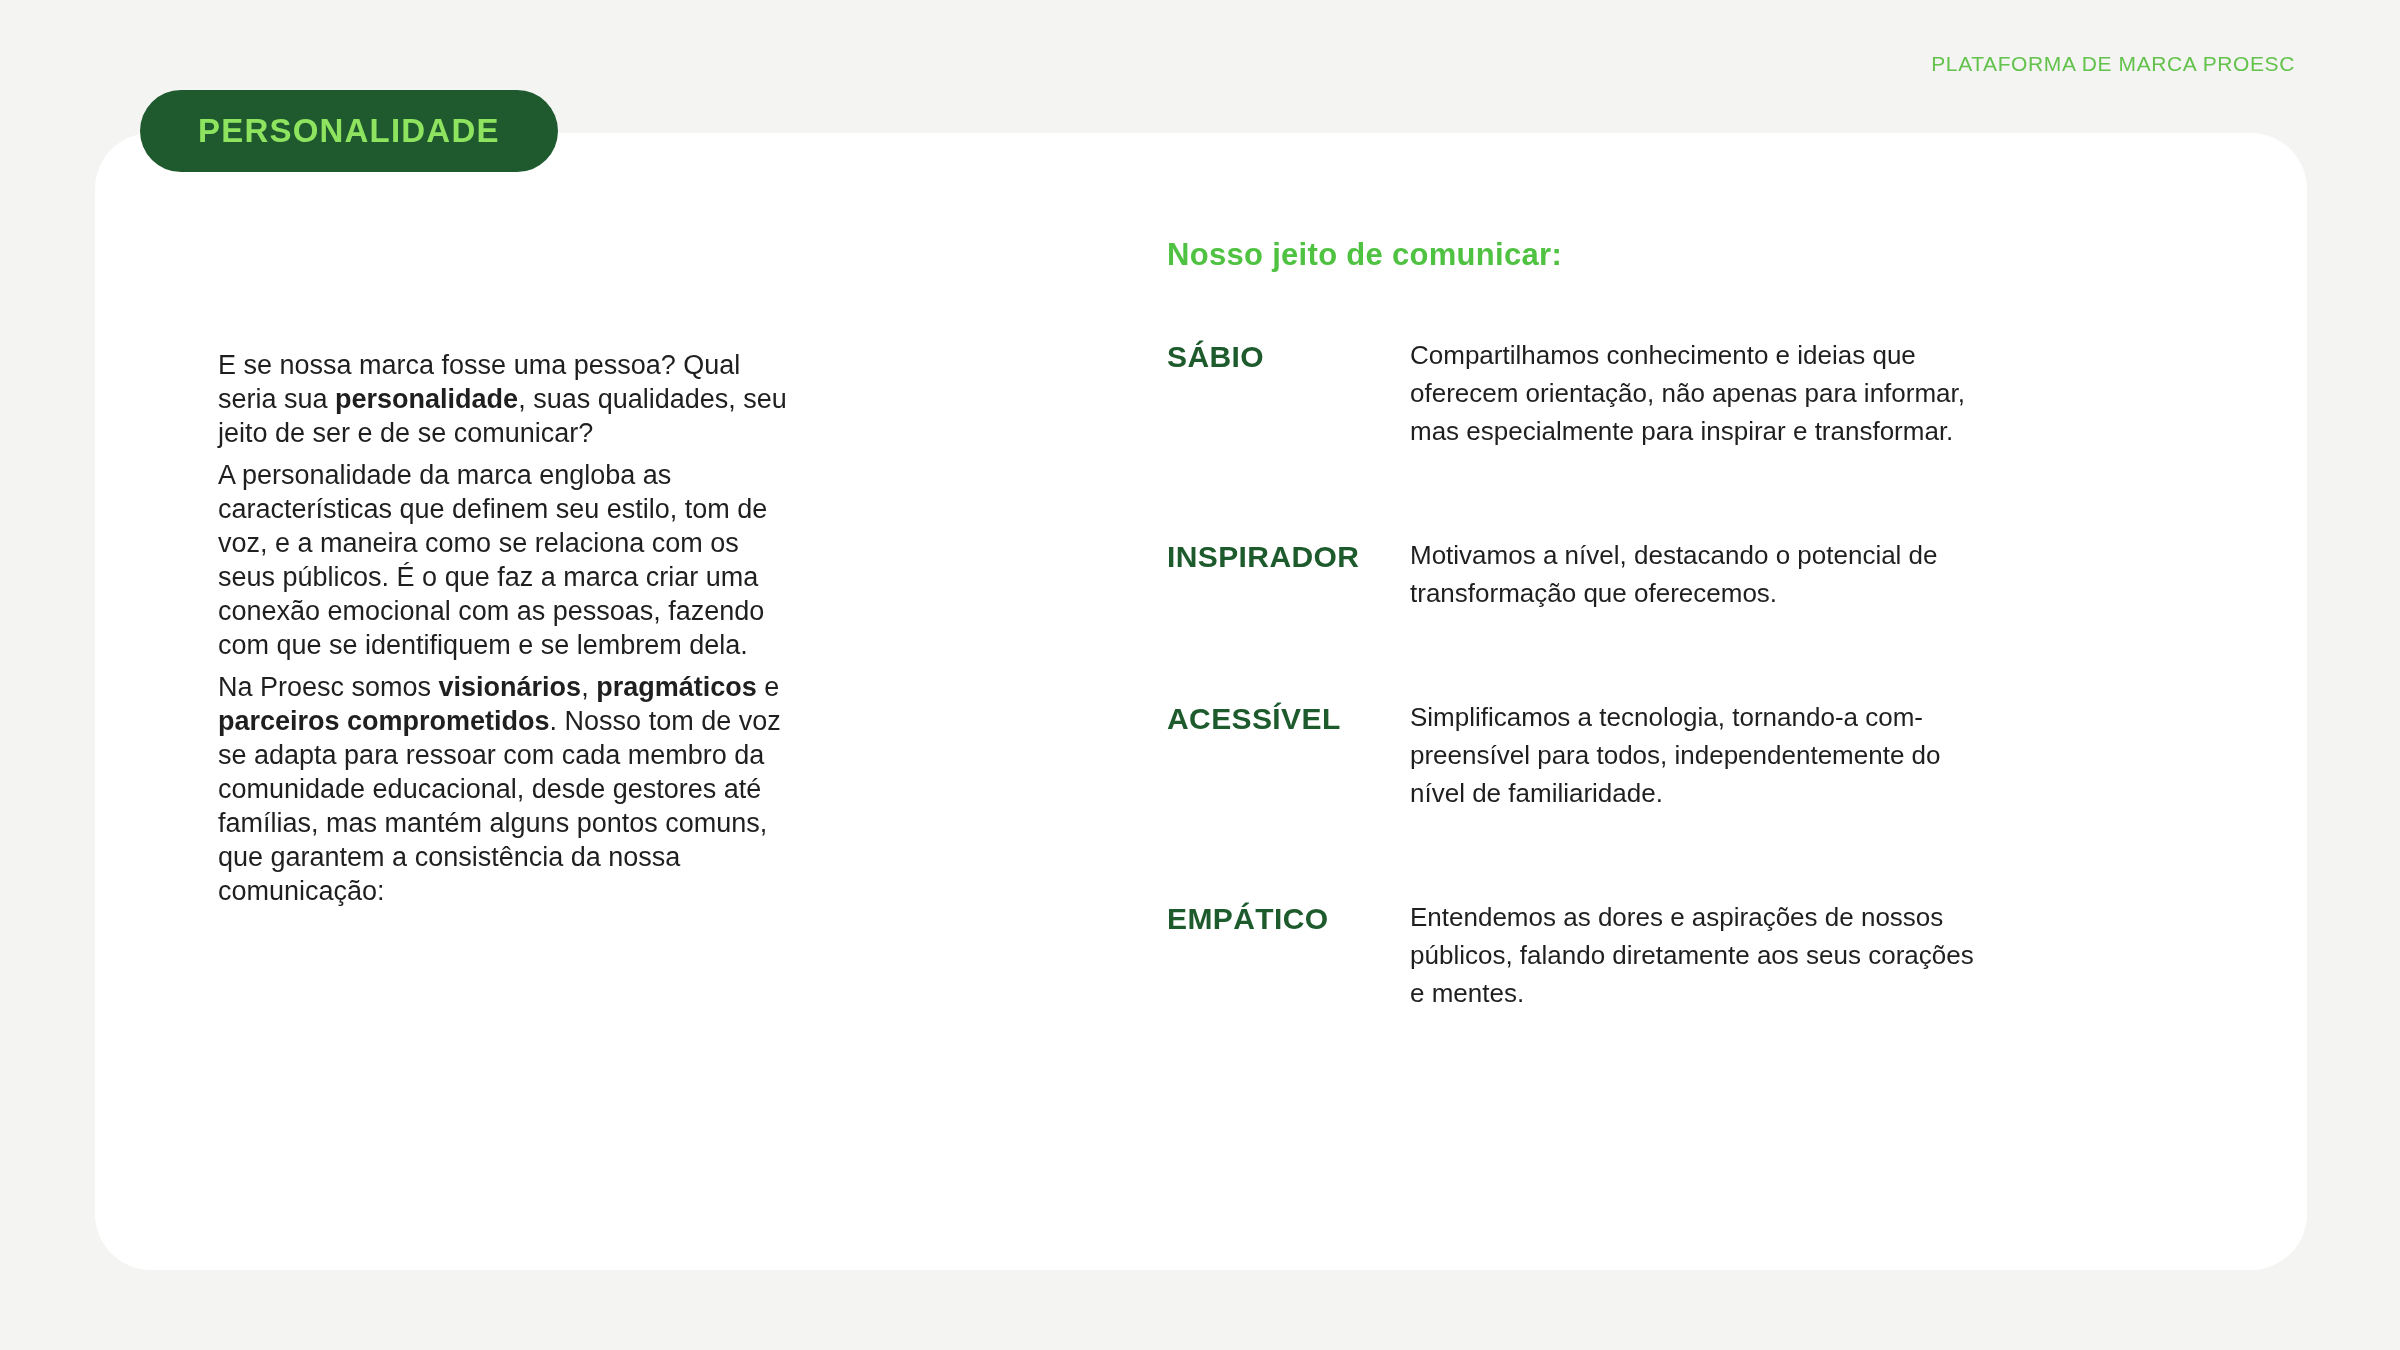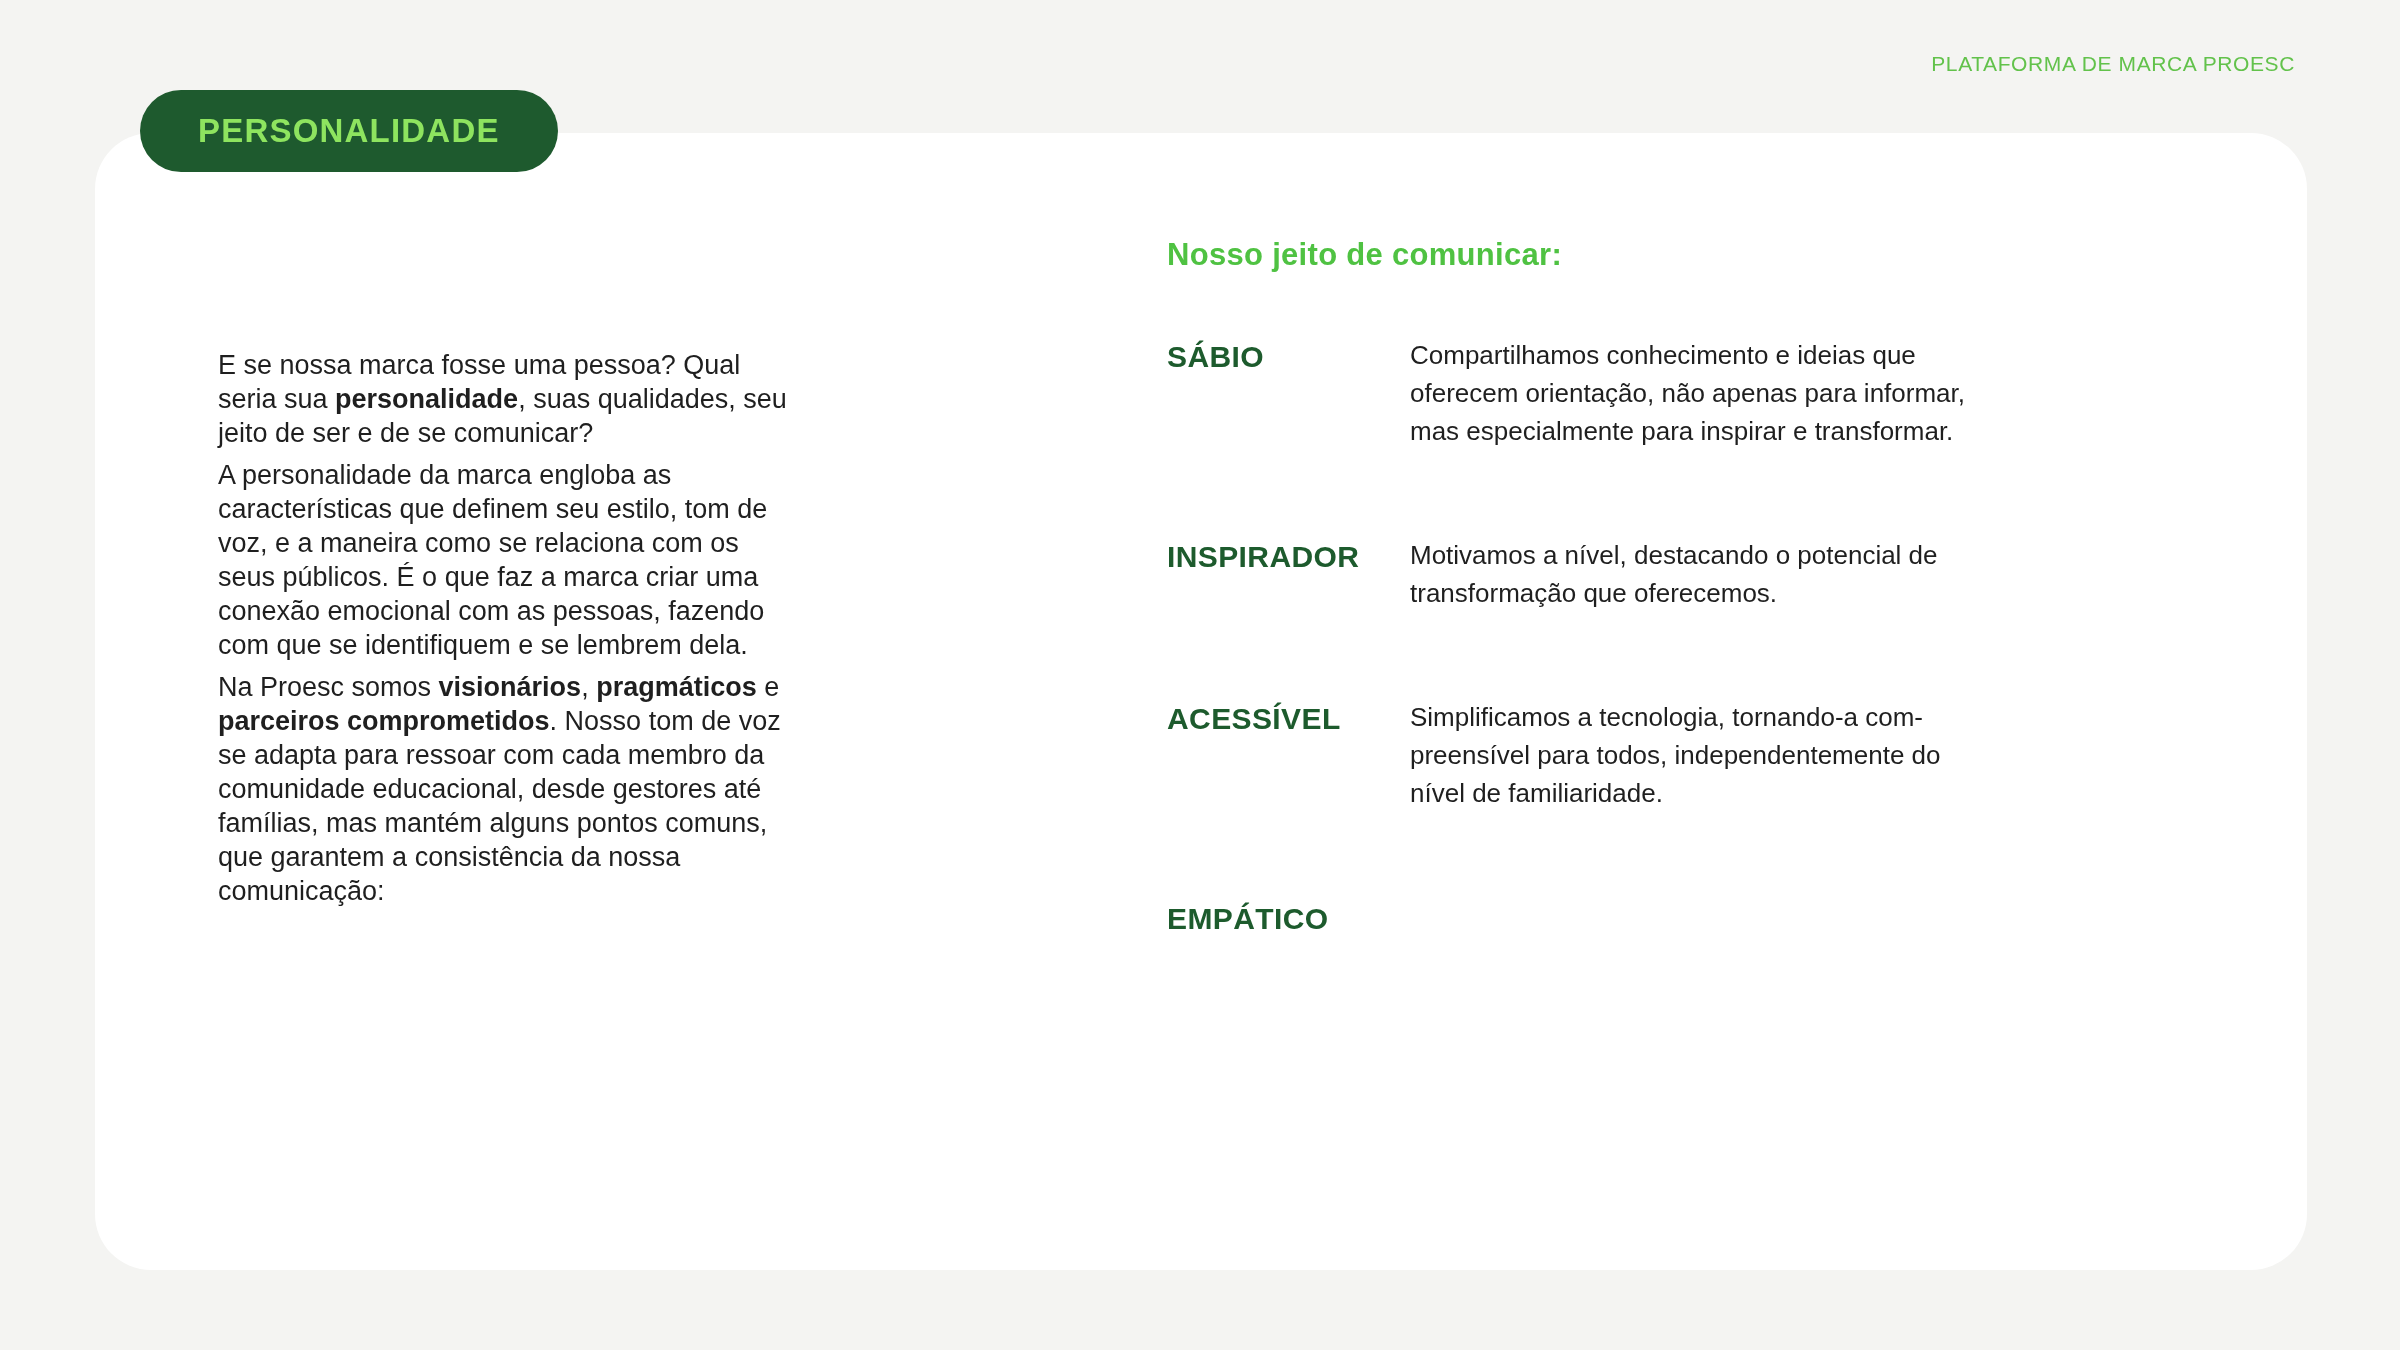--- a/index.html
+++ b/index.html
@@ -141,16 +141,17 @@
       <div class="comm-item">
         <div class="label">INSPIRADOR</div>
         <div class="desc">Motivamos a nível, destacando o potencial de transformação que oferecemos.</div>
       </div>
       <div class="comm-item">
         <div class="label">ACESSÍVEL</div>
         <div class="desc">Simplificamos a tecnologia, tornando-a com-preensível para todos, independentemente do nível de familiaridade.</div>
       </div>
       <div class="comm-item">
         <div class="label">EMPÁTICO</div>
+        <div class="desc">Entendemos as dores e aspirações de nossos públicos, falando diretamente aos seus corações e mentes.</div>
       </div>
     </div>
 
 </div>
 
 </body></html>

